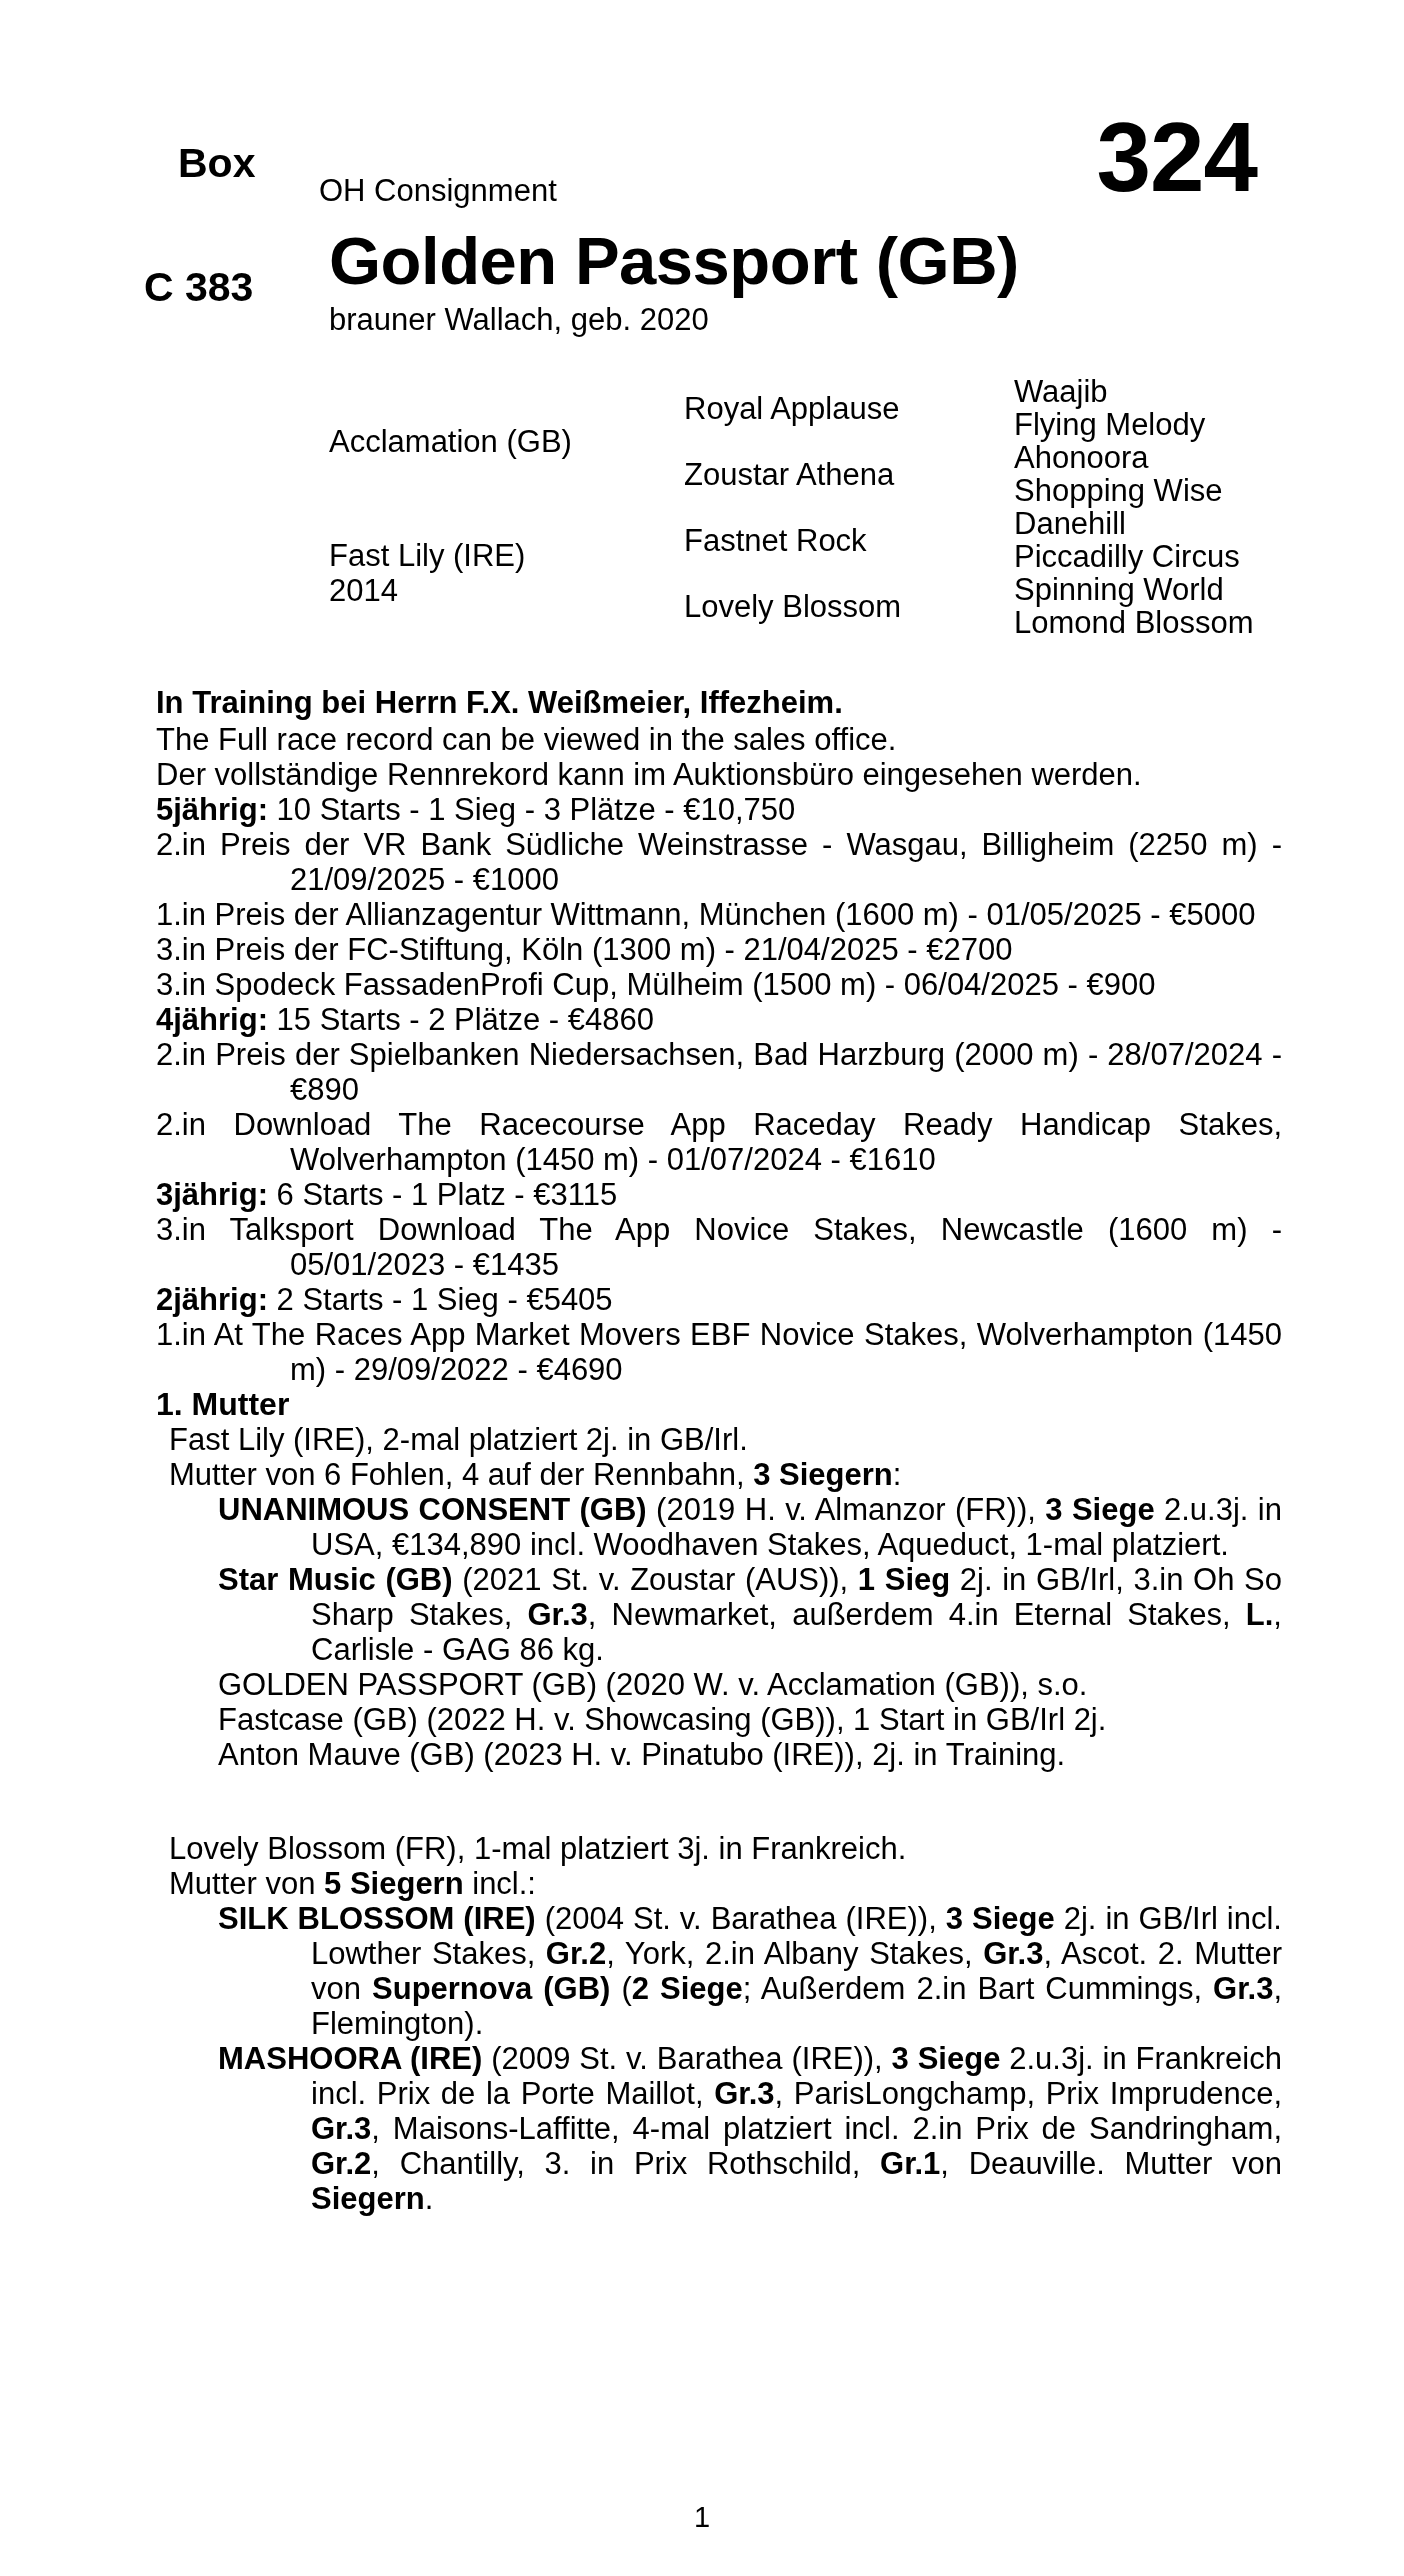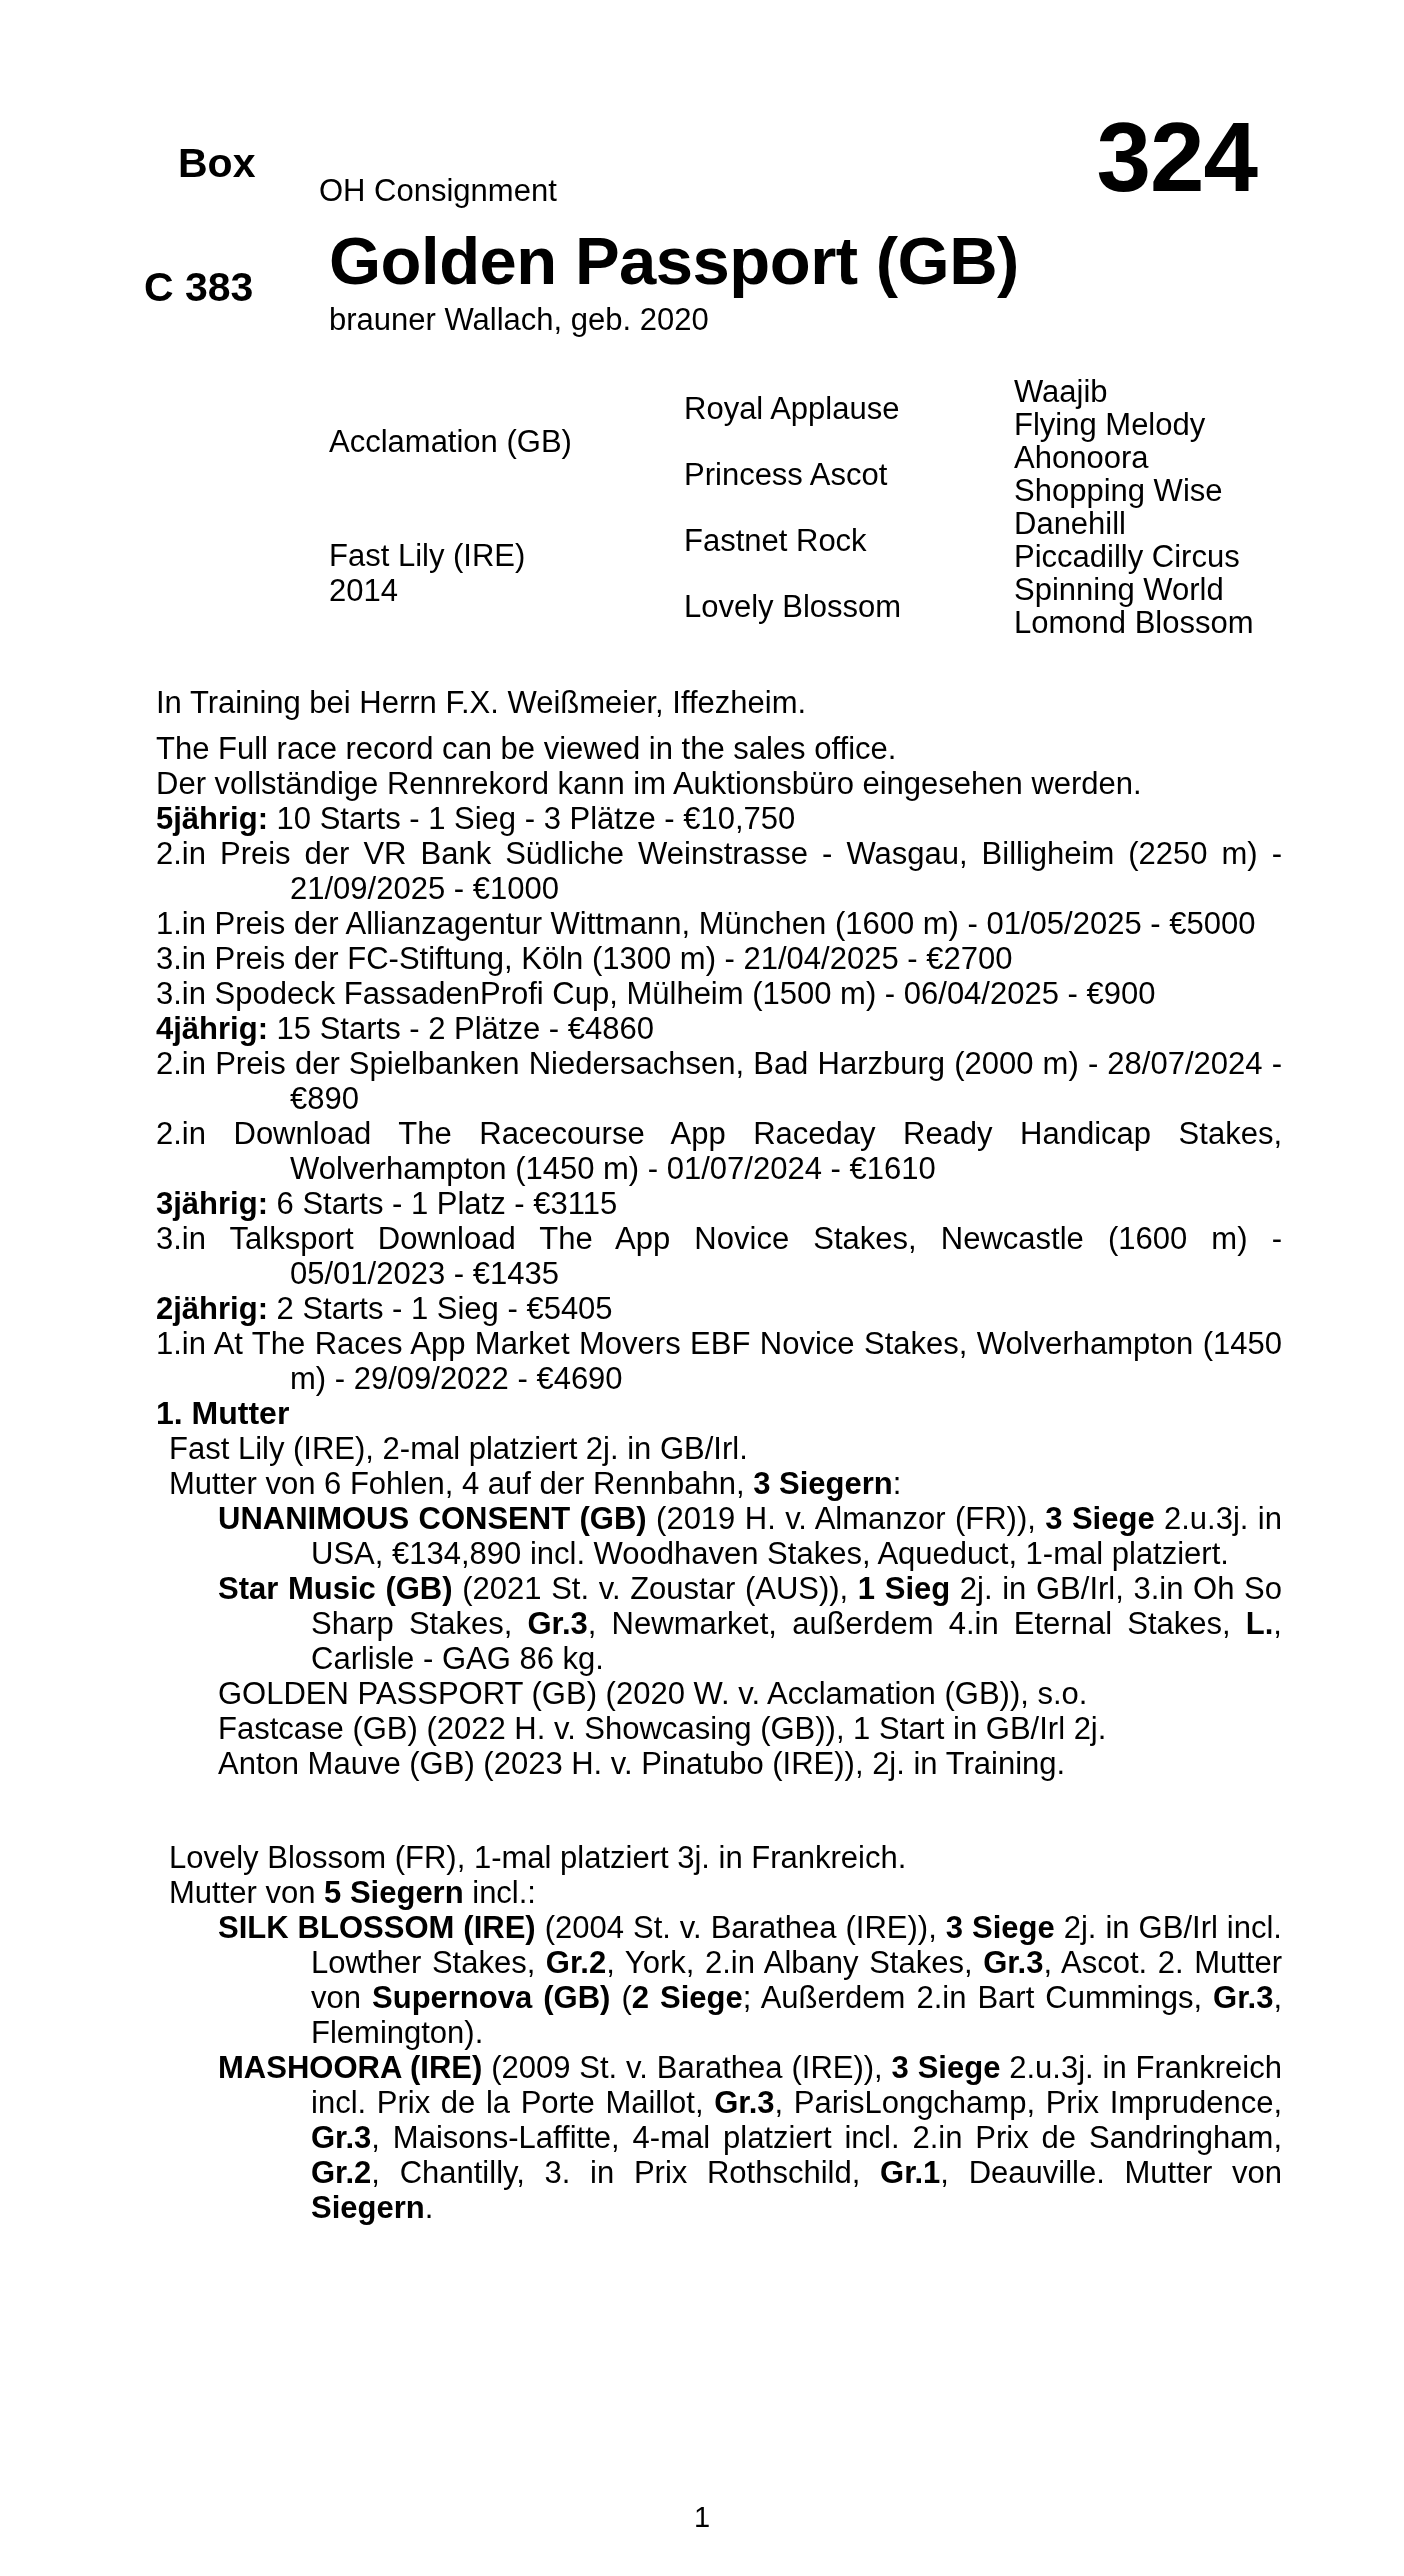--- a/index.html
+++ b/index.html
@@ -34,21 +34,21 @@
   .p-dd    { grid-column:2; grid-row:7/9; align-self:center; }
   .g3      { grid-column:3; align-self:center; }
 
   
   .sec-record  { margin-top:46px; }
   .sec-mutter1 { }
   .sec-mutter2 { margin-top:59px; }
   .sec-heading { font-size:32px; font-weight:bold; line-height:35px; }
 
   .line      { text-align:justify; }
-  .gap-after { margin-bottom:11px; }
+  .gap-after { margin-bottom:2px;font-weight:bold; }
   .entry     { padding-left:134px; text-indent:-134px; }
   .produce   { padding-left:155px; text-indent:-93px; }
   .dam       { padding-left:13px; }
 
   .footer-page { position:absolute; left:0; top:2501px; width:100%; text-align:center; font-size:29px; }
 </style>
 </head>
 <body>
 
 <div class="hdr-box">Box</div>
@@ -61,21 +61,21 @@
   <div class="title">Golden Passport (GB)</div>
   <div class="subtitle">brauner Wallach, geb. 2020</div>
 
   <div class="pedigree">
     <div class="cell p-sire">Acclamation (GB)</div>
     <div class="cell p-dam">
       <div>Fast Lily (IRE)</div>
       <div>2014</div>
     </div>
     <div class="cell p-ss">Royal Applause</div>
-    <div class="cell p-sd">Princess Ascot</div>
+    <div class="cell p-sd">Zoustar Athena</div>
     <div class="cell p-ds">Fastnet Rock</div>
     <div class="cell p-dd">Lovely Blossom</div>
     <div class="cell g3" style="grid-row:1">Waajib</div>
     <div class="cell g3" style="grid-row:2">Flying Melody</div>
     <div class="cell g3" style="grid-row:3">Ahonoora</div>
     <div class="cell g3" style="grid-row:4">Shopping Wise</div>
     <div class="cell g3" style="grid-row:5">Danehill</div>
     <div class="cell g3" style="grid-row:6">Piccadilly Circus</div>
     <div class="cell g3" style="grid-row:7">Spinning World</div>
     <div class="cell g3" style="grid-row:8">Lomond Blossom</div>

